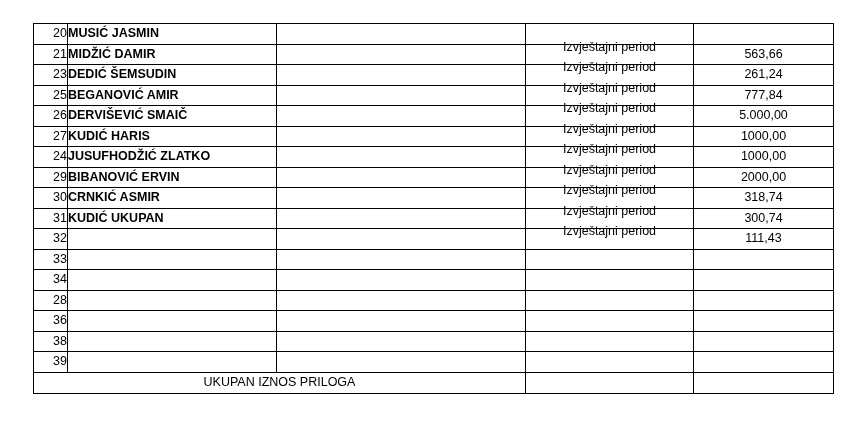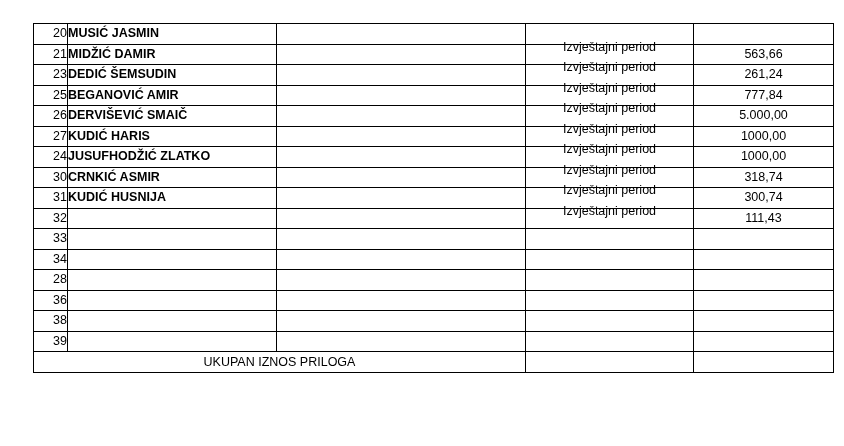--- a/index.html
+++ b/index.html
@@ -150,31 +150,40 @@
       <tr>
         <td class="num">24</td>
         <td class="name">JUSUFHODŽIĆ ZLATKO</td>
         <td class="blank"></td>
         <td class="period">
             <span>Izvještajni period</span>
           </td>
         <td class="amount">1000,00</td>
       </tr>
       <tr>
+        <td class="num">29</td>
+        <td class="name">BIBANOVIĆ ERVIN</td>
+        <td class="blank"></td>
+        <td class="period">
+            <span>Izvještajni period</span>
+          </td>
+        <td class="amount">2000,00</td>
+      </tr>
+      <tr>
         <td class="num">30</td>
         <td class="name">CRNKIĆ ASMIR</td>
         <td class="blank"></td>
         <td class="period">
             <span>Izvještajni period</span>
           </td>
         <td class="amount">318,74</td>
       </tr>
       <tr>
         <td class="num">31</td>
-        <td class="name">KUDIĆ HUSNIJA</td>
+        <td class="name">KUDIĆ UKUPAN</td>
         <td class="blank"></td>
         <td class="period">
             <span>Izvještajni period</span>
           </td>
         <td class="amount">300,74</td>
       </tr>
       <tr>
         <td class="num">32</td>
         <td class="name"></td>
         <td class="blank"></td>

